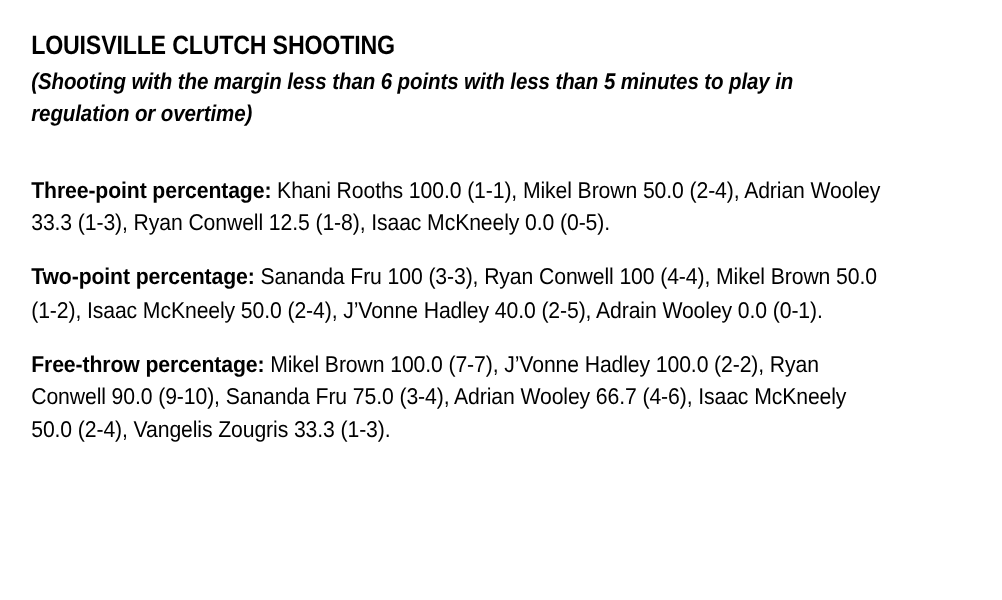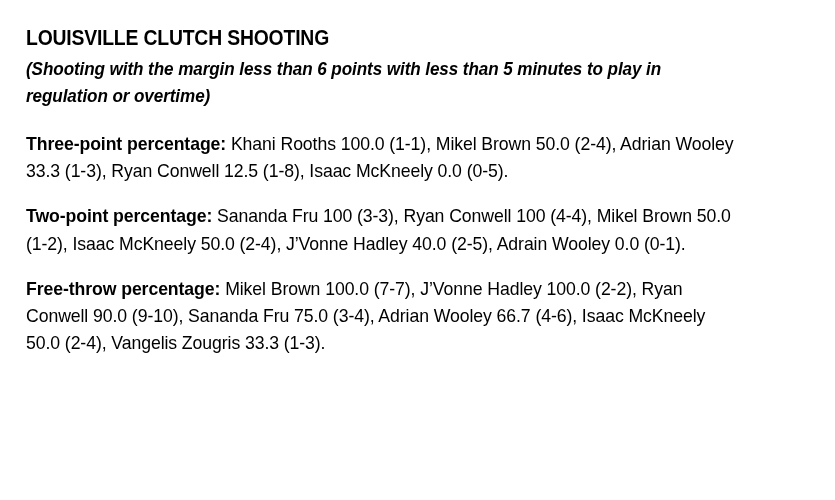--- a/index.html
+++ b/index.html
@@ -35,21 +35,21 @@
     font-style: italic;
     font-weight: bold;
     line-height: 1.42;
     letter-spacing: -0.1px;
     transform: scaleX(0.90);
     transform-origin: left center;
     margin: 0;
     max-width: 880px;
   }
   .sections {
-    margin-top: 20px;
+    margin-top: 36px;
   }
   .para {
     font-size: 19px;
     line-height: 1.43;
     letter-spacing: -0.1px;
     margin: 0 0 18px 0;
     transform: scaleX(0.93);
     transform-origin: left top;
     max-width: 865px;
   }

